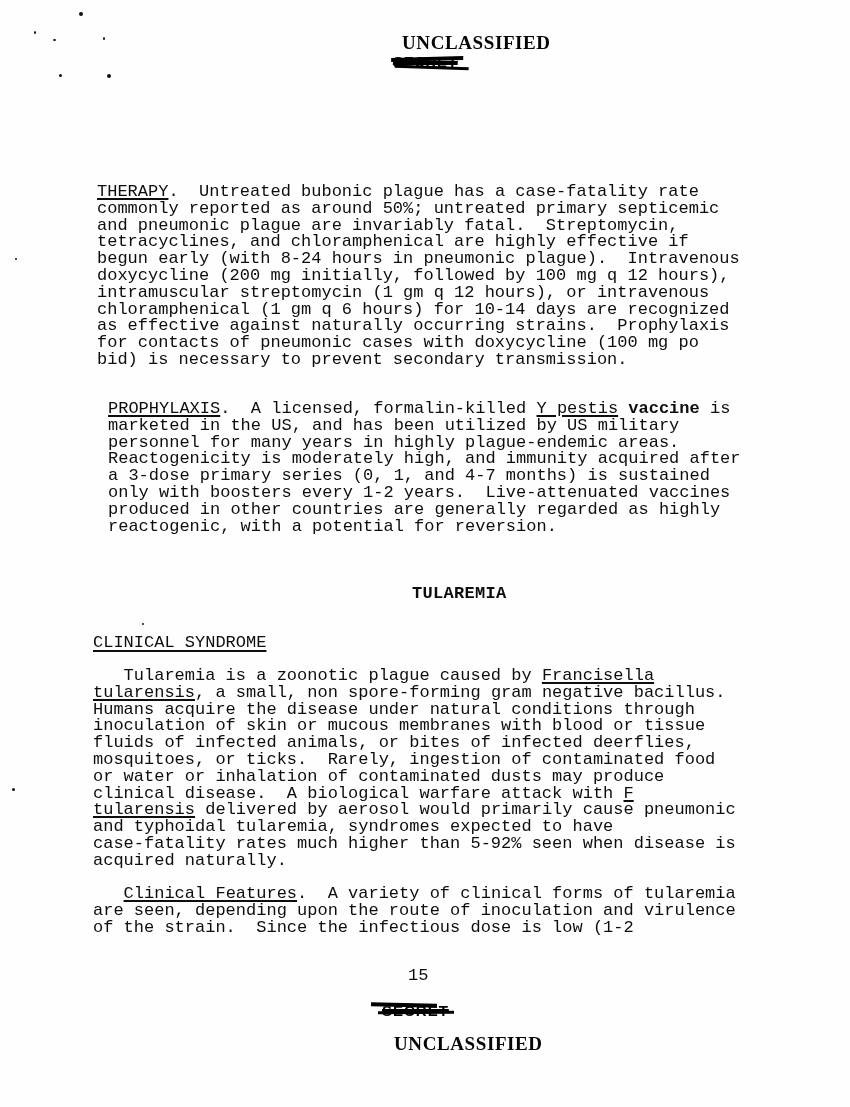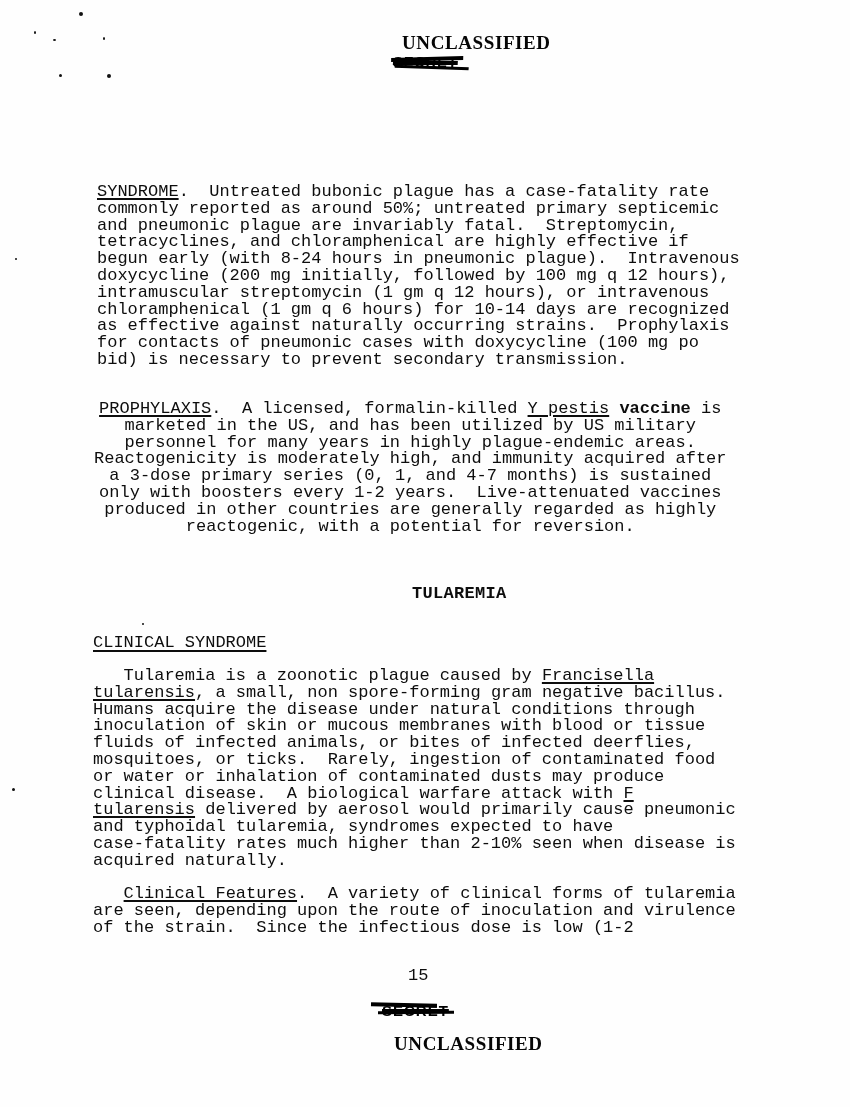--- a/index.html
+++ b/index.html
@@ -48,21 +48,21 @@
     margin-left: 36px;
   }
   .heading-clinical {
     position: absolute;
     left: 93px; top: 635px;
     text-decoration: underline;
     text-underline-offset: 2.5px;
     text-decoration-thickness: 1.5px;
   }
   .p1 { left: 97px; top: 184px; }
-  .p2 { left: 94px; top: 401px; text-align: center; }
+  .p2 { left: 108px; top: 401px; }
   .p3 { left: 93px; top: 668px; }
   .p4 { left: 93px; top: 886px; }
 
   .page-number { position: absolute; left: 408px; top: 968px; }
 
   
   .scribble {
     position: absolute;
     font-family: "Liberation Sans", "DejaVu Sans", sans-serif;
     font-weight: 700;
@@ -98,21 +98,21 @@
   <div class="speck" style="left:103px;top:37px;width:2px;height:3px;"></div>
   <div class="speck" style="left:59px;top:74px;width:3px;height:3px;"></div>
   <div class="speck" style="left:107px;top:74px;width:4px;height:4px;"></div>
   <div class="speck" style="left:15px;top:258px;width:2px;height:2px;"></div>
   <div class="speck" style="left:142px;top:623px;width:2px;height:2px;"></div>
   <div class="speck" style="left:12px;top:788px;width:3px;height:3px;"></div>
 
   <div class="banner banner-top">UNCLASSIFIED</div>
   <div class="scribble scribble-top">SECRET</div>
 
-  <div class="para mono p1"><span class="u">SYNDROME</span><span>.  Untreated bubonic plague has a case-fatality rate
+  <div class="para mono p1"><span class="u">THERAPY</span><span>.  Untreated bubonic plague has a case-fatality rate
 commonly reported as around 50%; untreated primary septicemic
 and pneumonic plague are invariably fatal.  Streptomycin,
 tetracyclines, and chloramphenical are highly effective if
 begun early (with 8-24 hours in pneumonic plague).  Intravenous
 doxycycline (200 mg initially, followed by 100 mg q 12 hours),
 intramuscular streptomycin (1 gm q 12 hours), or intravenous
 chloramphenical (1 gm q 6 hours) for 10-14 days are recognized
 as effective against naturally occurring strains.  Prophylaxis
 for contacts of pneumonic cases with doxycycline (100 mg po
 bid) is necessary to prevent secondary transmission.</span></div>
@@ -133,21 +133,21 @@
   <div class="para mono p3"><span>   Tularemia is a zoonotic plague caused by </span><span class="u">Francisella</span><span>
 </span><span class="u">tularensis</span><span>, a small, non spore-forming gram negative bacillus.
 Humans acquire the disease under natural conditions through
 inoculation of skin or mucous membranes with blood or tissue
 fluids of infected animals, or bites of infected deerflies,
 mosquitoes, or ticks.  Rarely, ingestion of contaminated food
 or water or inhalation of contaminated dusts may produce
 clinical disease.  A biological warfare attack with </span><span class="u">F</span><span>
 </span><span class="u">tularensis</span><span> delivered by aerosol would primarily cause pneumonic
 and typhoidal tularemia, syndromes expected to have
-case-fatality rates much higher than 2-10% seen when disease is
+case-fatality rates much higher than 5-92% seen when disease is
 acquired naturally.</span></div>
 
   <div class="para mono p4"><span>   </span><span class="u">Clinical Features</span><span>.  A variety of clinical forms of tularemia
 are seen, depending upon the route of inoculation and virulence
 of the strain.  Since the infectious dose is low (1-2</span></div>
 
   <div class="mono page-number">15</div>
 
   <div class="scribble scribble-bottom">SECRET</div>
 

